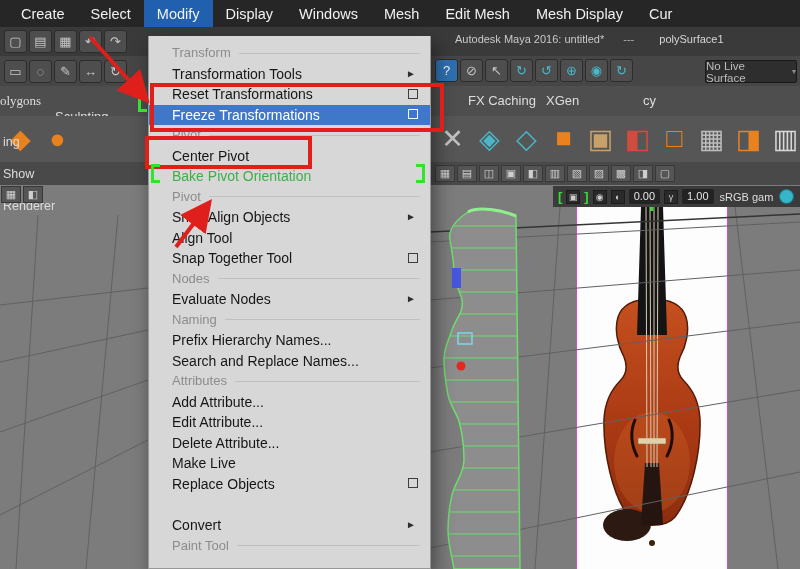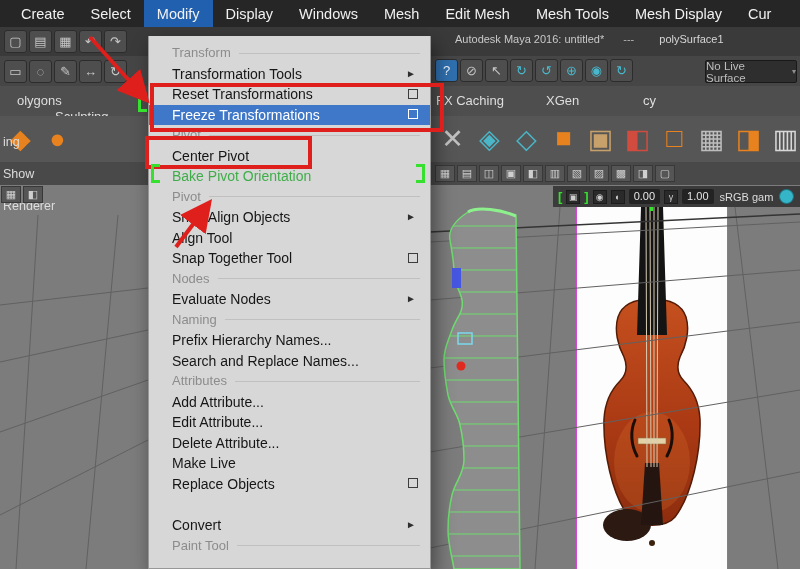--- a/index.html
+++ b/index.html
@@ -38,23 +38,23 @@
     position:absolute; left:705px; top:60px; width:92px; height:23px;
     background:#2e2e2e; border:1px solid #191919; border-radius:2px;
     color:#bcbcbc; font-size:11.5px; display:flex; align-items:center; justify-content:center; gap:5px;
     z-index:11;
   }
   .live-surface .caret { font-size:8px; color:#8f8f8f; }
 
   
   .shelf-tabs { position:absolute; top:86px; left:0; right:0; height:30px; background:#4e4e4e; z-index:10; }
   .shelf-tab { position:absolute; top:7px; color:#dedede; font-size:13px; white-space:nowrap; }
-  .shelf-tab.t1 { left:17px; }
+  .shelf-tab.t1 { left:0px;font-family:Liberation Serif, serif; }
   .shelf-tab.t2 { left:55px;margin-top:16px; }
-  .shelf-tab.t3 { left:436px; }
+  .shelf-tab.t3 { left:468px; }
   .shelf-tab.t4 { left:546px; }
   .shelf-tab.t5 { left:611px;margin-left:32px; }
 
   .shelf-row { position:absolute; top:116px; left:0; right:0; height:46px; background:#565656; z-index:10; display:flex; align-items:center; }
   .shelf-left { display:flex; align-items:center; padding-left:2px; }
   .shelf-right { position:absolute; left:434px; top:2px; display:flex; align-items:center; }
   .shelf-ibtn {
     width:37px; height:41px; font-size:27px; display:inline-flex; align-items:center; justify-content:center;
     background:transparent; border:none; flex:0 0 auto;
   }
@@ -227,23 +227,20 @@
       </div>
 
       <div class="menu-top-item">
         <span>Mesh</span>
       </div>
 
       <div class="menu-top-item">
         <span>Edit Mesh</span>
       </div>
 
-      <div class="menu-top-item">
-        <span>Mesh Tools</span>
-      </div>
 
       <div class="menu-top-item">
         <span>Mesh Display</span>
       </div>
 
       <div class="menu-top-item">
         <span>Cur</span>
       </div>
     </div>
 

